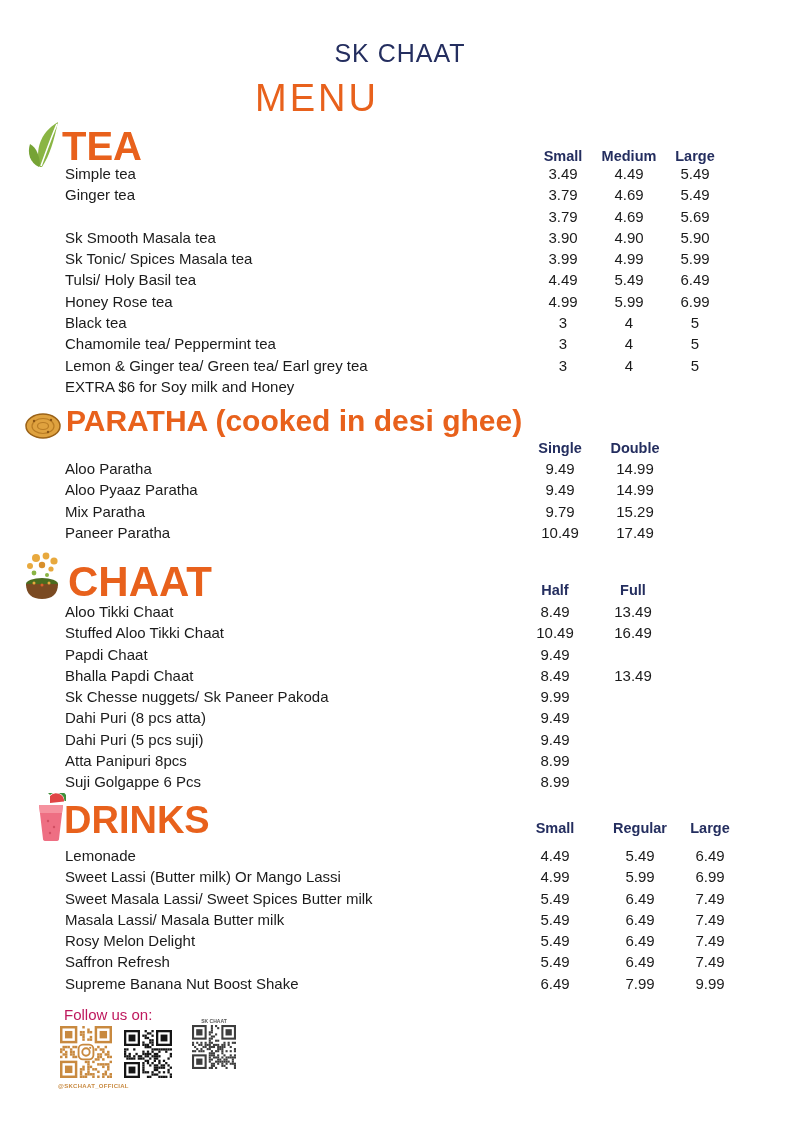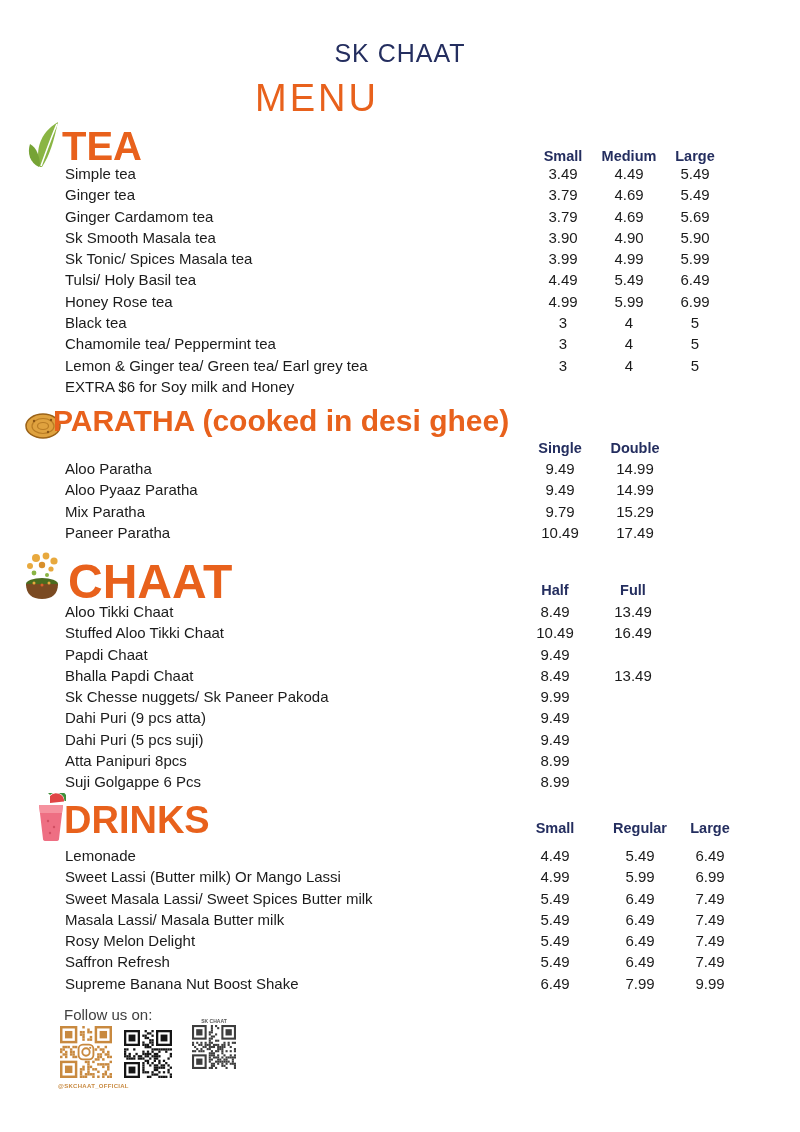--- a/index.html
+++ b/index.html
@@ -12,24 +12,24 @@
          font-weight:300;letter-spacing:3px;color:var(--orange);}
   .sec{position:absolute;left:0;width:648px;}
   .sec-head{position:absolute;left:0;top:0;width:800px;height:52px;}
   .sec-icon{position:absolute;}
   .h-text{position:absolute;font-weight:700;color:var(--orange);white-space:nowrap;}
   .sec-tea{top:120px;height:280px;}
   .sec-tea .sec-icon{left:27px;top:0px;}
   .sec-tea .h-text{left:62px;top:4px;font-size:40px;line-height:44px;}
   .sec-paratha{top:403px;height:142px;}
   .sec-paratha .sec-icon{left:24px;top:8px;}
-  .sec-paratha .h-text{left:53px;top:0px;font-size:30px;line-height:36px;}
+  .sec-paratha .h-text{left:66px;top:0px;font-size:30px;line-height:36px;}
   .sec-chaat{top:552px;height:243px;}
   .sec-chaat .sec-icon{left:22px;top:0px;}
-  .sec-chaat .h-text{left:68px;top:8px;font-size:48px;line-height:44px;}
+  .sec-chaat .h-text{left:68px;top:8px;font-size:42px;line-height:44px;}
   .sec-drinks{top:793px;height:205px;}
   .sec-drinks .sec-icon{left:36px;top:0px;}
   .sec-drinks .h-text{left:64px;top:6px;font-size:38px;line-height:42px;}
   .col-heads{position:absolute;left:0;width:800px;height:18px;}
   .colhead{position:absolute;top:0;width:70px;text-align:center;font-size:14.5px;line-height:18px;
            font-weight:700;color:var(--navy);}
   .sec-tea .col-heads{top:27px;}
   .sec-paratha .col-heads{top:36px;}
   .sec-chaat .col-heads{top:29px;}
   .sec-drinks .col-heads{top:26px;}
@@ -40,21 +40,21 @@
   .sec-drinks .rows{top:52px;}
   .row{position:relative;height:21.3px;line-height:21.3px;font-size:15px;}
   .iname{display:inline-block;padding-left:65px;font-weight:500;white-space:nowrap;color:var(--text);}
   .price{position:absolute;top:0;width:70px;text-align:center;font-weight:500;color:var(--text);}
   
   .sec-tea .c0{left:528px;} .sec-tea .c1{left:594px;} .sec-tea .c2{left:660px;}
   .sec-paratha .c0{left:525px;} .sec-paratha .c1{left:600px;}
   .sec-chaat .c0{left:520px;} .sec-chaat .c1{left:598px;}
   .sec-drinks .c0{left:520px;} .sec-drinks .c1{left:605px;} .sec-drinks .c2{left:675px;}
   
-  .follow{position:absolute;left:64px;top:1006px;font-size:15px;color:#404040;}
+  .follow{position:absolute;left:64px;top:1006px;font-size:15px;color:#be185d;}
   .qr-wrap{position:absolute;text-align:center;}
   .qr1{left:58px;top:1026px;width:56px;}
   .qr2{left:124px;top:1030px;width:48px;}
   .qr3{left:188px;top:1018px;width:52px;}
   .qr-cap{font-size:6px;letter-spacing:.3px;color:#c8893f;margin-top:1px;font-weight:700;white-space:nowrap;}
   .qr-cap-top{font-size:5px;color:#555;font-weight:700;margin-bottom:1px;white-space:nowrap;}
 </style>
 </head>
 <body>
 
@@ -73,21 +73,21 @@
       <span class="h-text">TEA</span>
     </div>
     <div class="col-heads">
         <span class="colhead c0">Small</span>
         <span class="colhead c1">Medium</span>
         <span class="colhead c2">Large</span>
       </div>
     <div class="rows">
         <div class="row"><span class="iname">Simple tea</span><span class="price c0">3.49</span><span class="price c1">4.49</span><span class="price c2">5.49</span></div>
         <div class="row"><span class="iname">Ginger tea</span><span class="price c0">3.79</span><span class="price c1">4.69</span><span class="price c2">5.49</span></div>
-        <div class="row"><span class="iname">Ginger Cardamom tea</span><span class="price c0">3.79</span><span class="price c1">4.69</span><span class="price c2">5.69</span></div>
+        <div class="row"><span class="price c0">3.79</span><span class="price c1">4.69</span><span class="price c2">5.69</span></div>
         <div class="row"><span class="iname">Sk Smooth Masala tea</span><span class="price c0">3.90</span><span class="price c1">4.90</span><span class="price c2">5.90</span></div>
         <div class="row"><span class="iname">Sk Tonic/ Spices Masala tea</span><span class="price c0">3.99</span><span class="price c1">4.99</span><span class="price c2">5.99</span></div>
         <div class="row"><span class="iname">Tulsi/ Holy Basil tea</span><span class="price c0">4.49</span><span class="price c1">5.49</span><span class="price c2">6.49</span></div>
         <div class="row"><span class="iname">Honey Rose tea</span><span class="price c0">4.99</span><span class="price c1">5.99</span><span class="price c2">6.99</span></div>
         <div class="row"><span class="iname">Black tea</span><span class="price c0">3</span><span class="price c1">4</span><span class="price c2">5</span></div>
         <div class="row"><span class="iname">Chamomile tea/ Peppermint tea</span><span class="price c0">3</span><span class="price c1">4</span><span class="price c2">5</span></div>
         <div class="row"><span class="iname">Lemon &amp; Ginger tea/ Green tea/ Earl grey tea</span><span class="price c0">3</span><span class="price c1">4</span><span class="price c2">5</span></div>
         <div class="row"><span class="iname">EXTRA $6 for Soy milk and Honey</span><span class="price c0"></span><span class="price c1"></span><span class="price c2"></span></div>
       </div>
   </section>
@@ -138,21 +138,21 @@
     <div class="col-heads">
         <span class="colhead c0">Half</span>
         <span class="colhead c1">Full</span>
       </div>
     <div class="rows">
         <div class="row"><span class="iname">Aloo Tikki Chaat</span><span class="price c0">8.49</span><span class="price c1">13.49</span></div>
         <div class="row"><span class="iname">Stuffed Aloo Tikki Chaat</span><span class="price c0">10.49</span><span class="price c1">16.49</span></div>
         <div class="row"><span class="iname">Papdi Chaat</span><span class="price c0">9.49</span><span class="price c1"></span></div>
         <div class="row"><span class="iname">Bhalla Papdi Chaat</span><span class="price c0">8.49</span><span class="price c1">13.49</span></div>
         <div class="row"><span class="iname">Sk Chesse nuggets/ Sk Paneer Pakoda</span><span class="price c0">9.99</span><span class="price c1"></span></div>
-        <div class="row"><span class="iname">Dahi Puri (9 pcs atta)</span><span class="price c0">9.49</span><span class="price c1"></span></div>
+        <div class="row"><span class="iname">Dahi Puri (8 pcs atta)</span><span class="price c0">9.49</span><span class="price c1"></span></div>
         <div class="row"><span class="iname">Dahi Puri (5 pcs suji)</span><span class="price c0">9.49</span><span class="price c1"></span></div>
         <div class="row"><span class="iname">Atta Panipuri 8pcs</span><span class="price c0">8.99</span><span class="price c1"></span></div>
         <div class="row"><span class="iname">Suji Golgappe 6 Pcs</span><span class="price c0">8.99</span><span class="price c1"></span></div>
       </div>
   </section>
 
   <section class="sec sec-drinks">
     <div class="sec-head">
       <svg class="sec-icon" width="30" height="50" viewBox="0 0 30 50">
         <path d="M13 1 A10 10 0 0 1 30 8" stroke="#3f8f3a" stroke-width="3" fill="none"></path>

